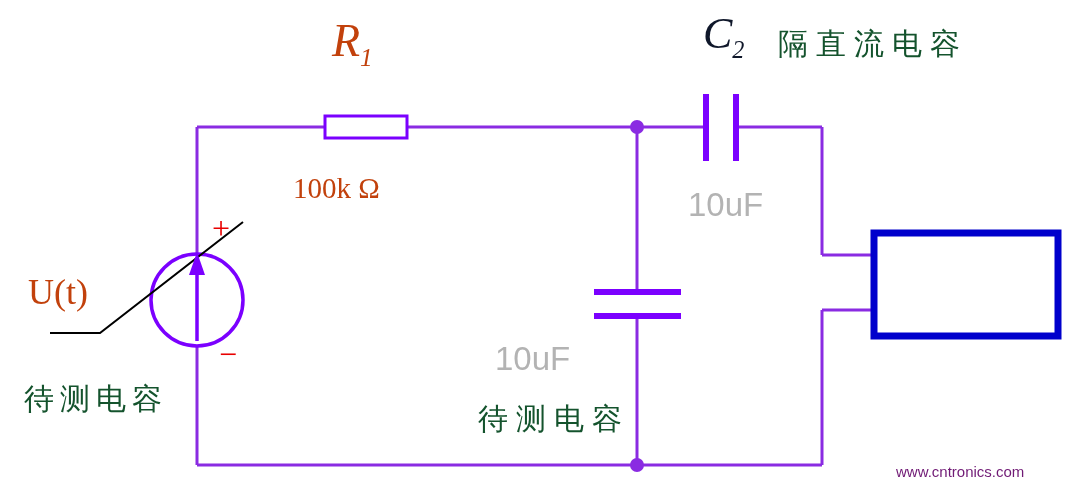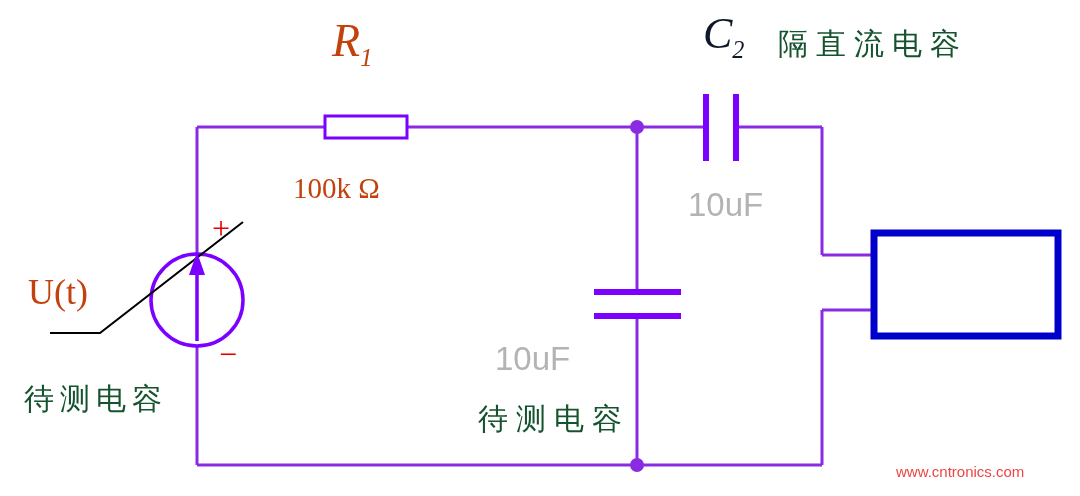--- a/index.html
+++ b/index.html
@@ -14,21 +14,21 @@
   }
   svg.circuit { position: absolute; left: 0; top: 0; }
   .lbl { position: absolute; white-space: nowrap; line-height: 1; }
   .it { font-style: italic; }
   .serif { font-family: "Liberation Serif", serif; }
   .blue { color: #0f172a; }
   .green { color: #14532d; font-family: "Liberation Sans", sans-serif; }
   .gray { color: #B3B3B3; font-family: Liberation Sans, sans-serif; }
   .red { color: #E80000; }
   .black { color: #c2410c; }
-  .watermark { color: #ef4444; font-family: "Liberation Sans", sans-serif; }
+  .watermark { color: #701a75; font-family: "Liberation Sans", sans-serif; }
   sub { font-size: 0.55em; }
 </style>
 </head>
 <body>
 
 <div class="stage">
 
   <svg class="circuit" width="1080" height="496" viewBox="0 0 1080 496">
 
     <g stroke="#8A2BE2" stroke-width="3" fill="none">

